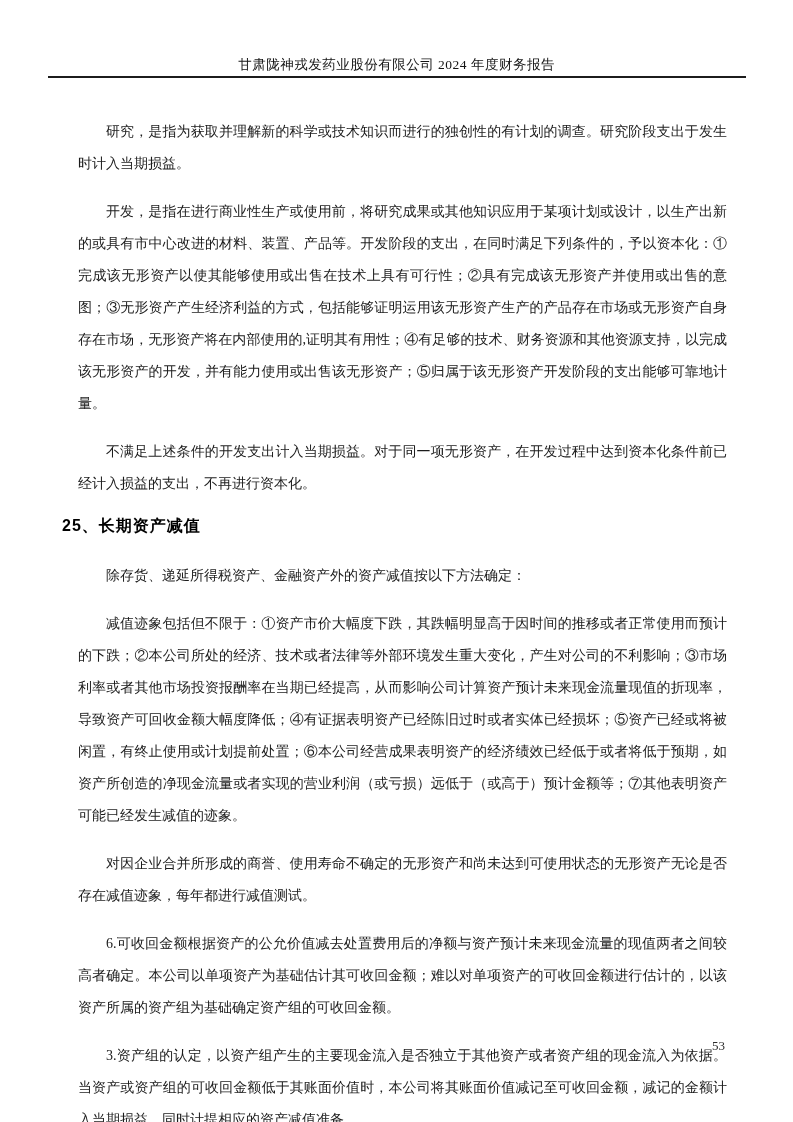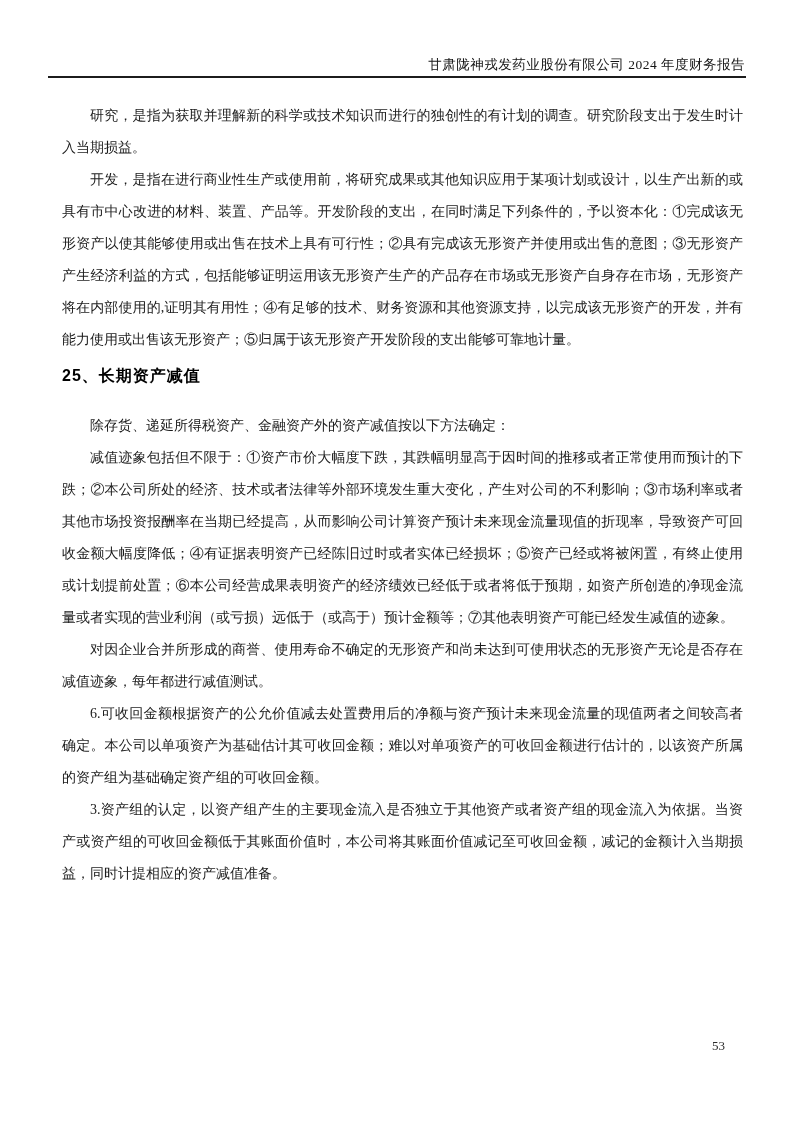--- a/index.html
+++ b/index.html
@@ -14,42 +14,42 @@
     background: #ffffff;
     overflow: hidden;
     font-family: "Liberation Serif", "DejaVu Serif", serif;
     color: #1a1a1a;
   }
   .header {
     position: absolute;
     top: 56px;
     left: 48px;
     right: 48px;
-    text-align: right;
+    text-align: center;
     font-size: 13.5px;
     letter-spacing: 0.5px;
     color: #141414;
     white-space: nowrap;
   }
   .header-rule {
     position: absolute;
     top: 76px;
     left: 48px;
     right: 47px;
     height: 2px;
     background: #1c1c1c;
   }
   .content {
     position: absolute;
     top: 100px;
     left: 62px;
     right: 50px;
   }
   .content p {
-    margin: 0;
+    margin: 16px;
     font-size: 14px;
     line-height: 32px;
     text-align: justify;
     text-justify: inter-ideograph;
     text-indent: 2em;
     color: #1b1b1b;
     word-break: break-all;
   }
   .content h2 {
     margin: 10px 0 23px 0;
@@ -74,20 +74,21 @@
 
   <div class="header">
     <span>甘肃陇神戎发药业股份有限公司 2024 年度财务报告</span>
   </div>
 
   <div class="header-rule"></div>
 
   <main class="content">
     <p>研究，是指为获取并理解新的科学或技术知识而进行的独创性的有计划的调查。研究阶段支出于发生时计入当期损益。</p>
     <p>开发，是指在进行商业性生产或使用前，将研究成果或其他知识应用于某项计划或设计，以生产出新的或具有市中心改进的材料、装置、产品等。开发阶段的支出，在同时满足下列条件的，予以资本化：①完成该无形资产以使其能够使用或出售在技术上具有可行性；②具有完成该无形资产并使用或出售的意图；③无形资产产生经济利益的方式，包括能够证明运用该无形资产生产的产品存在市场或无形资产自身存在市场，无形资产将在内部使用的,证明其有用性；④有足够的技术、财务资源和其他资源支持，以完成该无形资产的开发，并有能力使用或出售该无形资产；⑤归属于该无形资产开发阶段的支出能够可靠地计量。</p>
+    <p>不满足上述条件的开发支出计入当期损益。对于同一项无形资产，在开发过程中达到资本化条件前已经计入损益的支出，不再进行资本化。</p>
 
     <h2>25、长期资产减值</h2>
 
     <p>除存货、递延所得税资产、金融资产外的资产减值按以下方法确定：</p>
     <p>减值迹象包括但不限于：①资产市价大幅度下跌，其跌幅明显高于因时间的推移或者正常使用而预计的下跌；②本公司所处的经济、技术或者法律等外部环境发生重大变化，产生对公司的不利影响；③市场利率或者其他市场投资报酬率在当期已经提高，从而影响公司计算资产预计未来现金流量现值的折现率，导致资产可回收金额大幅度降低；④有证据表明资产已经陈旧过时或者实体已经损坏；⑤资产已经或将被闲置，有终止使用或计划提前处置；⑥本公司经营成果表明资产的经济绩效已经低于或者将低于预期，如资产所创造的净现金流量或者实现的营业利润（或亏损）远低于（或高于）预计金额等；⑦其他表明资产可能已经发生减值的迹象。</p>
     <p>对因企业合并所形成的商誉、使用寿命不确定的无形资产和尚未达到可使用状态的无形资产无论是否存在减值迹象，每年都进行减值测试。</p>
     <p>6.可收回金额根据资产的公允价值减去处置费用后的净额与资产预计未来现金流量的现值两者之间较高者确定。本公司以单项资产为基础估计其可收回金额；难以对单项资产的可收回金额进行估计的，以该资产所属的资产组为基础确定资产组的可收回金额。</p>
     <p>3.资产组的认定，以资产组产生的主要现金流入是否独立于其他资产或者资产组的现金流入为依据。当资产或资产组的可收回金额低于其账面价值时，本公司将其账面价值减记至可收回金额，减记的金额计入当期损益，同时计提相应的资产减值准备。</p>
   </main>
 

